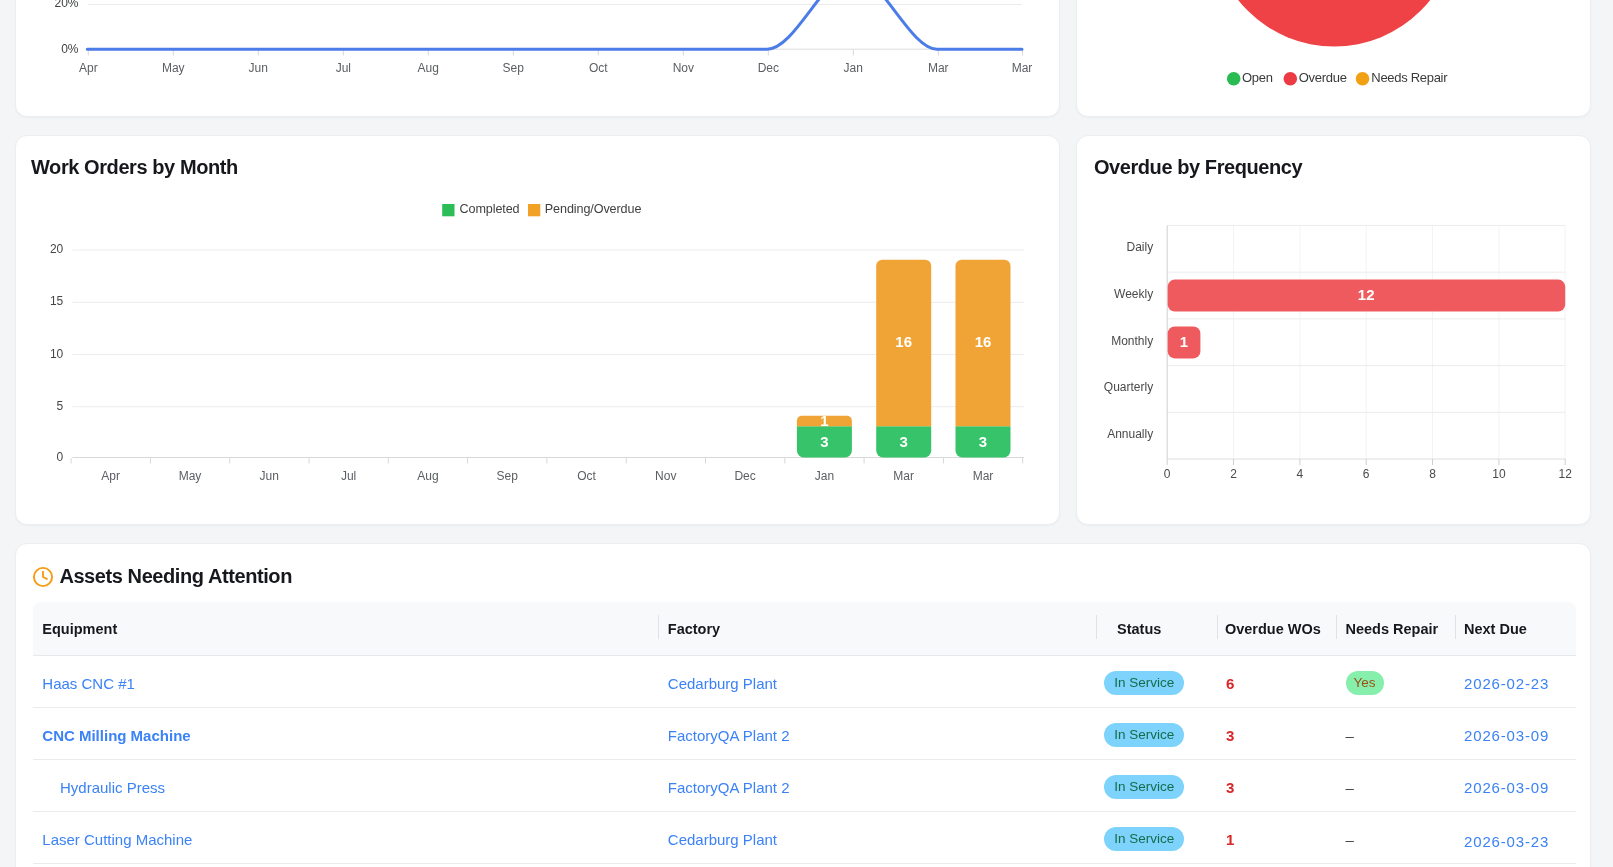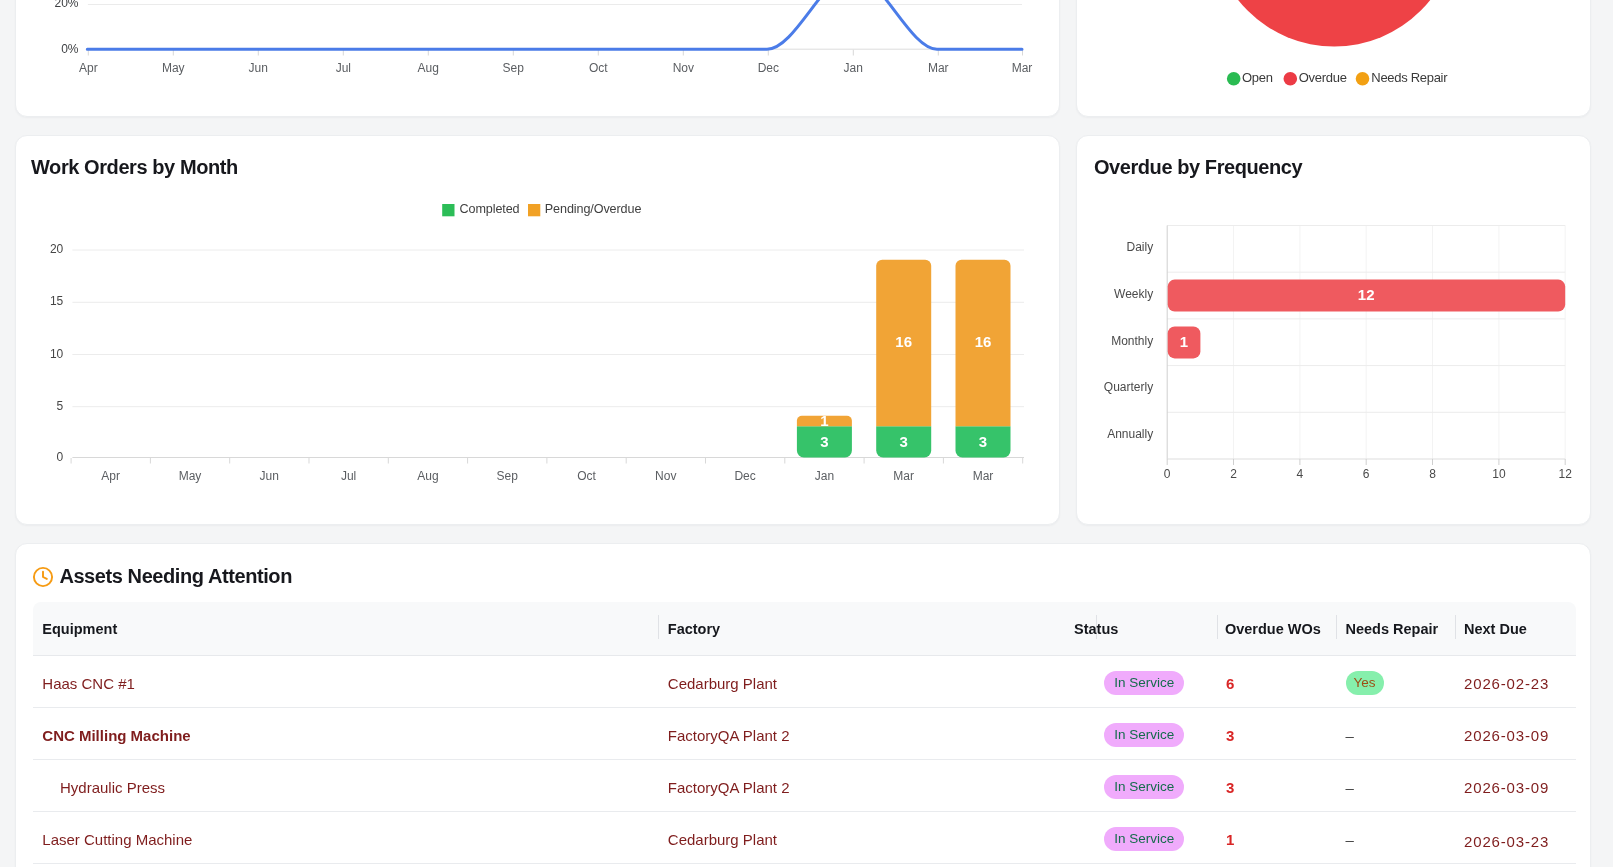--- a/index.html
+++ b/index.html
@@ -6,27 +6,27 @@
   body{width:1613px;height:867px;background:#f4f5f6;overflow:hidden;position:relative;
        font-family:"Liberation Sans",sans-serif;}
   .card{position:absolute;background:#fff;border:1px solid #eceef0;border-radius:12px;
         box-shadow:0 1px 2px rgba(16,24,40,.04);box-sizing:border-box;}
   .ctitle{position:absolute;font-size:20px;font-weight:bold;color:#17181d;letter-spacing:-0.42px;}
   svg{position:absolute;left:0;top:0;}
   svg text{font-family:"Liberation Sans",sans-serif;}
   .hsep{position:absolute;top:71px;width:1px;height:24px;background:#e0e2e6;}
   .th{position:absolute;top:76.5px;font-size:14.5px;font-weight:bold;color:#16181d;white-space:nowrap;}
   .rb{position:absolute;left:17px;width:1543px;height:1px;background:#e9ebee;}
-  .td{position:absolute;font-size:15px;color:#7f1d1d;white-space:nowrap;transform:translateY(-50%);}
+  .td{position:absolute;font-size:15px;color:#3b82f6;white-space:nowrap;transform:translateY(-50%);}
   .num{font-weight:bold;color:#d92626;}
   .dash{color:#4a4a4a;}
   .date{letter-spacing:0.85px;}
   .pill{position:absolute;transform:translateY(-50%);font-size:13.5px;border-radius:999px;
         height:24px;line-height:24px;white-space:nowrap;}
-  .pgreen{background:#f0abfc;color:#156c4c;padding:0 10px;}
+  .pgreen{background:#7dd3fc;color:#156c4c;padding:0 10px;}
   .pamber{background:#86efac;color:#9d4f15;padding:0 8px;}
 </style>
 </head>
 <body>
 
 <div class="card" id="card1" style="left:15px;top:-283px;width:1045px;height:400px;">
   <svg width="1043" height="398" viewBox="0 0 1043 398">
 
     <line x1="71.9" y1="286.5" x2="1006" y2="286.5" stroke="#ebebeb" stroke-width="1"></line>
 
@@ -231,21 +231,21 @@
   <div style="position:absolute;left:17px;top:58px;width:1543px;height:54px;background:#f8f9fa;border-radius:8px 8px 0 0;border-bottom:1px solid #e7e9ec;box-sizing:border-box;"></div>
 
   <div class="hsep" style="left:642.4px;"></div>
   <div class="hsep" style="left:1080.2px;"></div>
   <div class="hsep" style="left:1200.8px;"></div>
   <div class="hsep" style="left:1319.8px;"></div>
   <div class="hsep" style="left:1438.7px;"></div>
 
   <div class="th" style="left:26.3px;">Equipment</div>
   <div class="th" style="left:651.8px;">Factory</div>
-  <div class="th" style="left:1058px;">Status</div>
+  <div class="th" style="left:1101px;">Status</div>
   <div class="th" style="left:1208.9px;">Overdue WOs</div>
   <div class="th" style="left:1329.5px;">Needs Repair</div>
   <div class="th" style="left:1448px;">Next Due</div>
 
   <div class="rb" style="top:163px;"></div>
   <div class="rb" style="top:215px;"></div>
   <div class="rb" style="top:267px;"></div>
   <div class="rb" style="top:319px;"></div>
 
   <div class="td" style="left:26.3px;top:139px;">Haas CNC #1</div>

